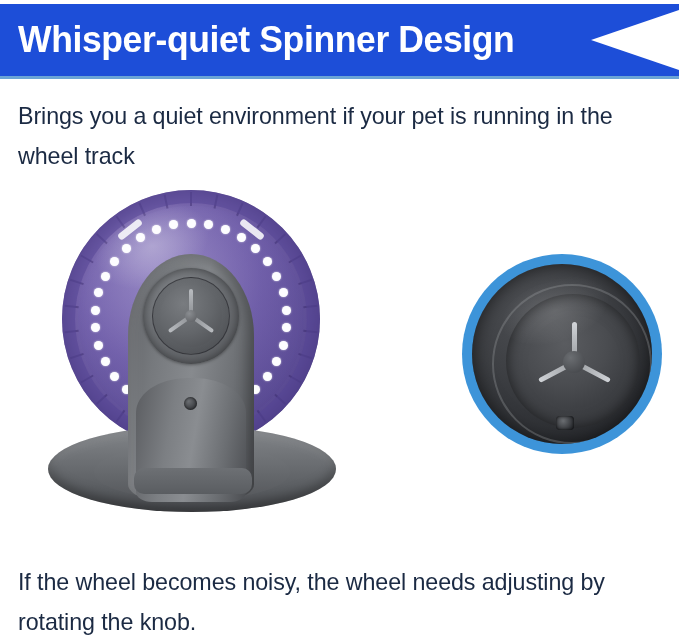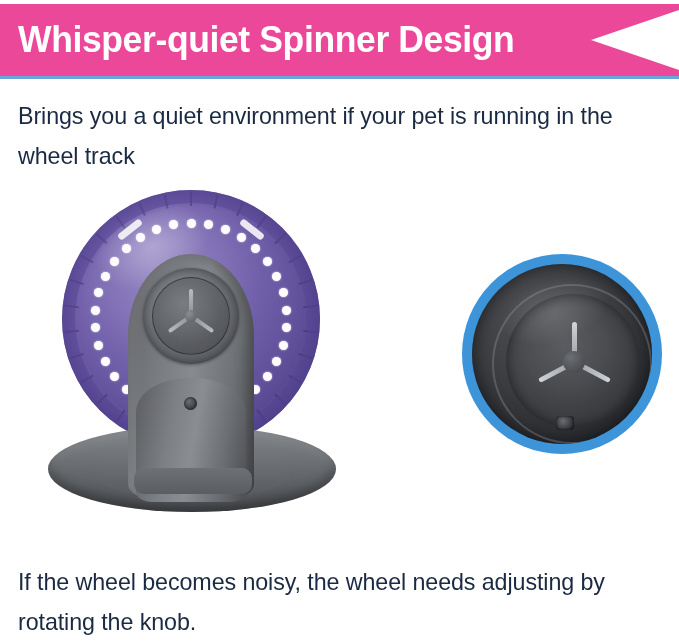--- a/index.html
+++ b/index.html
@@ -15,21 +15,21 @@
     position: relative;
   }
 
   
   .banner {
     position: absolute;
     left: 0;
     top: 4px;
     width: 679px;
     height: 72px;
-    background: #ec4899;
+    background: #1d4ed8;
     overflow: hidden;
   }
   .banner-underline {
     position: absolute;
     left: 0;
     top: 76px;
     width: 679px;
     height: 3px;
     background: #6ba4d6;
   }

